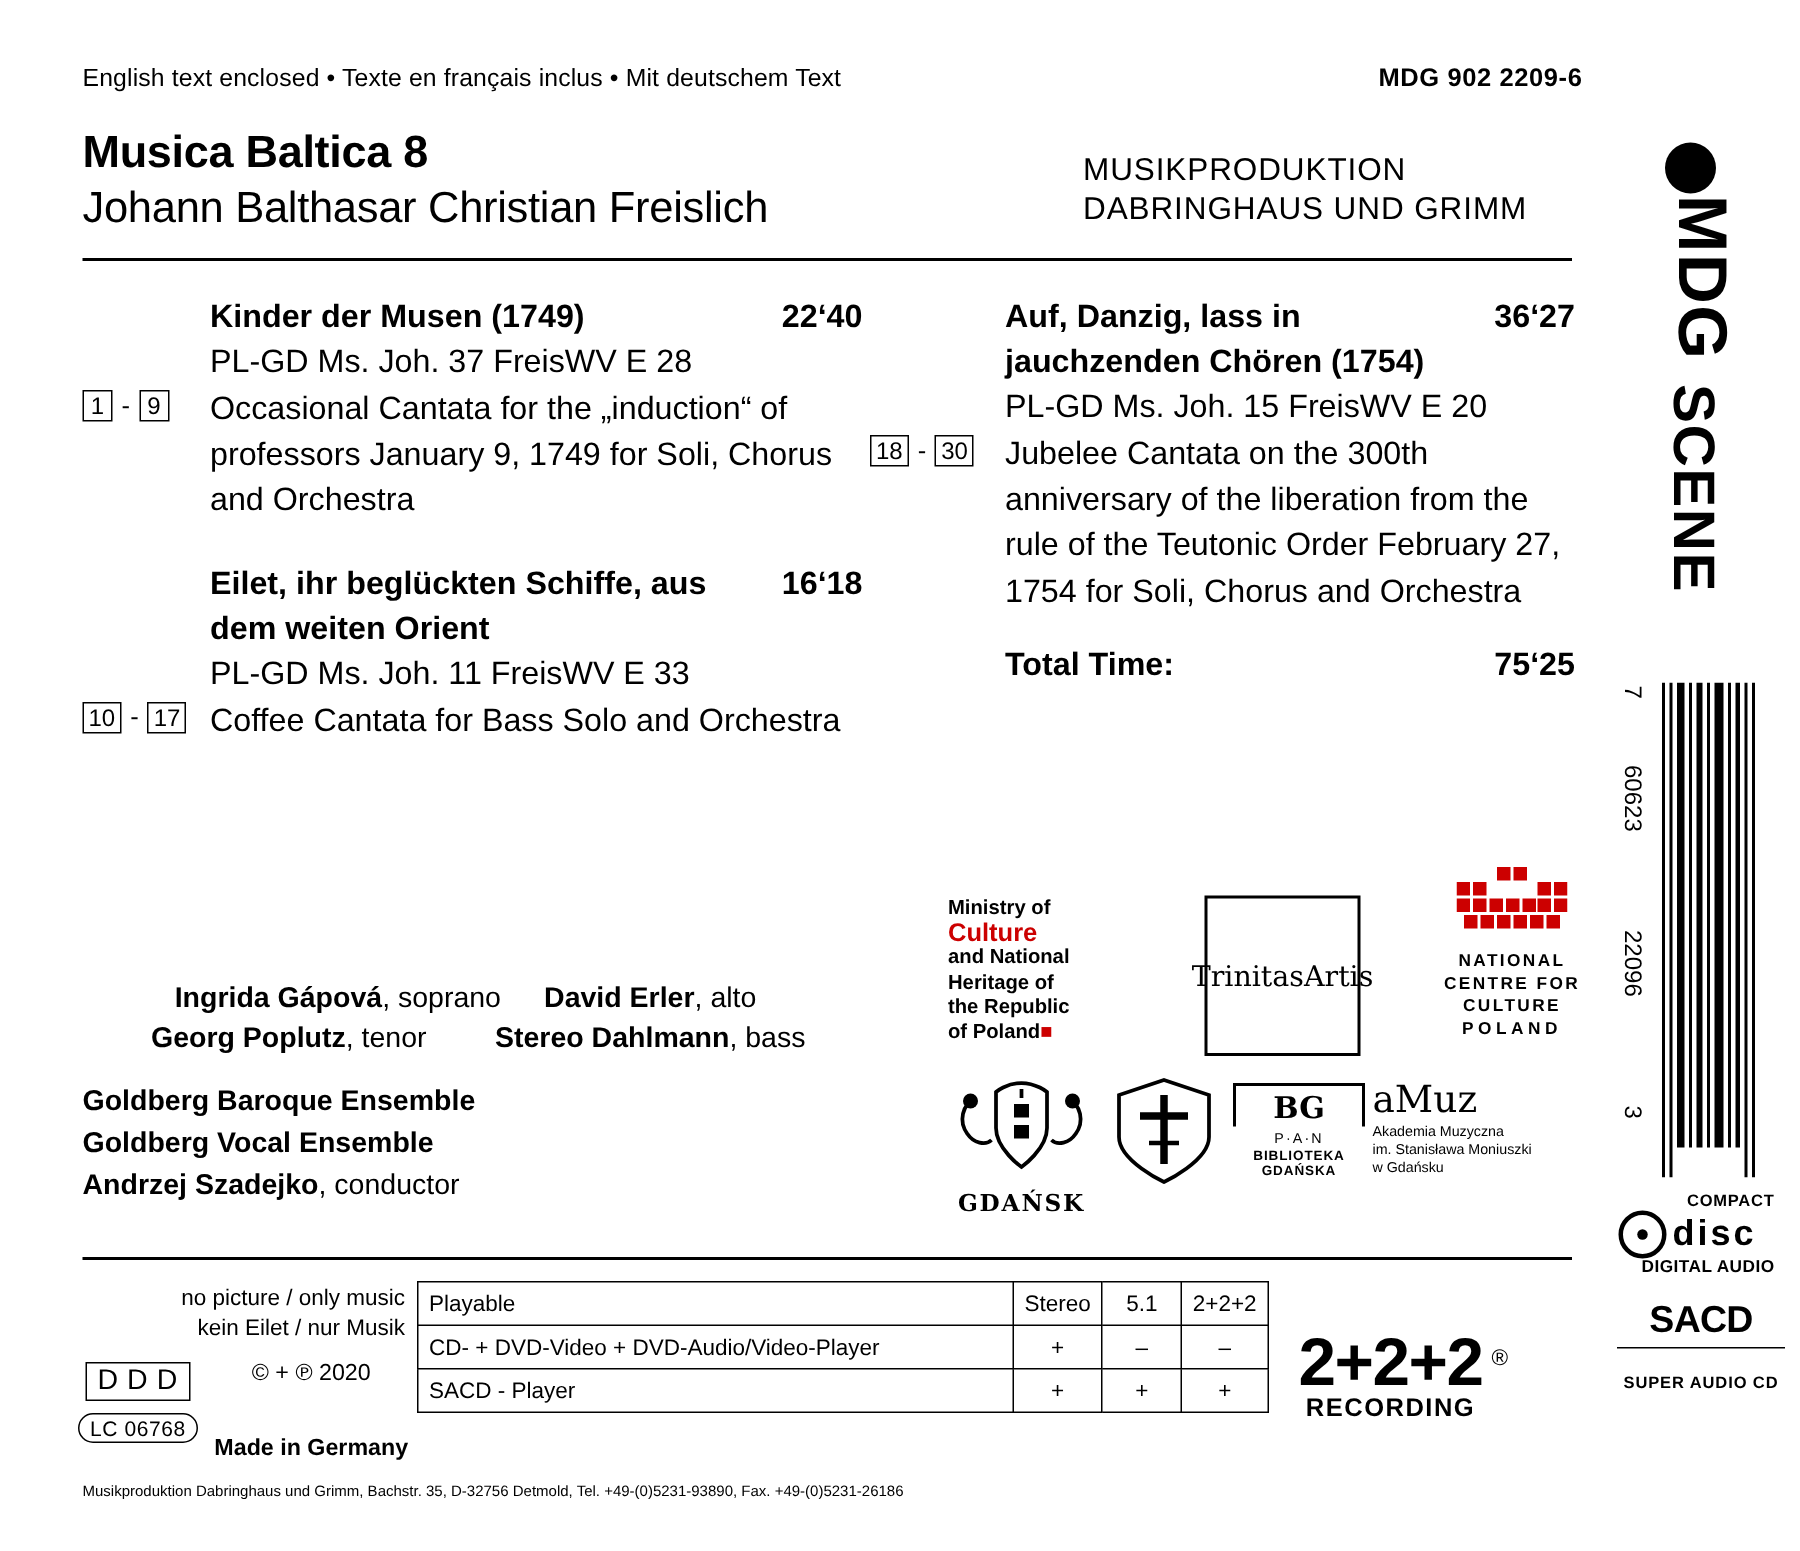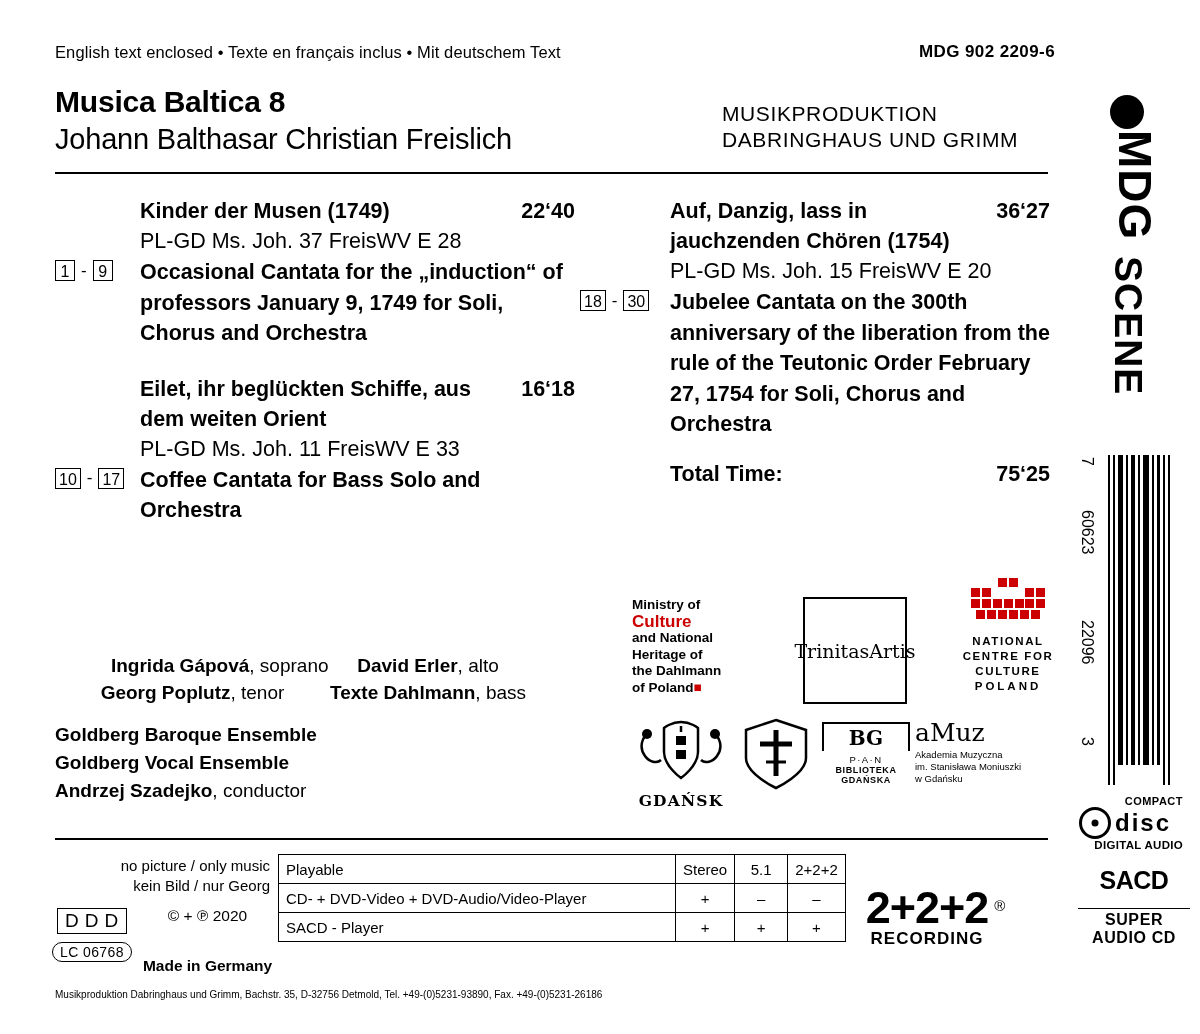--- a/index.html
+++ b/index.html
@@ -96,21 +96,21 @@
   .work-head .wt { flex: 1 1 auto; }
   .work-head .dur { flex: 0 0 auto; margin-left: 14px; white-space: nowrap; }
   .work-src {
     font-size: 21.5px;
     line-height: 31px;
     font-weight: normal;
   }
   .work-desc {
     font-size: 21.5px;
     line-height: 30.5px;
-    font-weight: bold;
+    font-weight: normal;
   }
   .indent-left { margin-left: 85px; }
   .indent-right { margin-left: 90px; }
 
   .trackrow {
     display: flex;
     align-items: flex-start;
   }
   .tracknums {
     width: 85px;
@@ -443,26 +443,26 @@
     left: 1078px; top: 866px;
     width: 112px;
     text-align: center;
   }
   .sacd-logo .sacd-main {
     font-size: 25px;
     font-weight: bold;
     letter-spacing: -0.5px;
   }
   .sacd-logo .sacd-sub {
-    font-size: 16px;
+    font-size: 11px;
     font-weight: bold;
     letter-spacing: 0.6px;
     border-top: 1.5px solid #000;
-    padding-top: 2px;
-    margin-top: 13px;
+    padding-top: 17px;
+    margin-top: 3px;
   }
 </style>
 </head>
 <body>
 
 <div class="page">
 
   <div class="top-langs">English text enclosed • Texte en français inclus • Mit deutschem Text</div>
   <div class="catalog-no">MDG 902 2209-6</div>
 
@@ -527,36 +527,36 @@
         <span>75‘25</span>
       </div>
     </div>
   </div>
 
   <div class="performers">
     <div class="perf-line">
       <span class="perf-col2"><b>Ingrida Gápová</b><span>, soprano</span></span><b>David Erler</b><span>, alto</span>
     </div>
     <div class="perf-line">
-      <span class="perf-col2"><b>Georg Poplutz</b><span>, tenor</span></span><b>Texte Dahlmann</b><span>, bass</span>
+      <span class="perf-col2"><b>Georg Poplutz</b><span>, tenor</span></span><b>Stereo Dahlmann</b><span>, bass</span>
     </div>
   </div>
 
   <div class="ensembles">
     <div><span>Goldberg Baroque Ensemble</span></div>
     <div><span>Goldberg Vocal Ensemble</span></div>
     <div><span>Andrzej Szadejko</span><span class="role">, conductor</span></div>
   </div>
 
   <div class="logo-ministry">
     <div>Ministry of</div>
     <div class="red">Culture</div>
     <div>and National</div>
     <div>Heritage of</div>
-    <div>the Dahlmann</div>
+    <div>the Republic</div>
     <div><span>of Poland</span><span class="dot">■</span></div>
   </div>
 
   <div class="logo-trinitas">
     <div>Trinitas</div>
     <div>Artis</div>
   </div>
 
   <div class="logo-nck">
     <div class="crown">
@@ -629,21 +629,21 @@
       <div>Akademia Muzyczna</div>
       <div>im. Stanisława Moniuszki</div>
       <div>w Gdańsku</div>
     </div>
   </div>
 
   <div class="rule-bottom"></div>
 
   <div class="nopic">
     <div>no picture / only music</div>
-    <div>kein Bild / nur Georg</div>
+    <div>kein Eilet / nur Musik</div>
   </div>
   <div class="ddd-box">DDD</div>
   <div class="lc-box">LC 06768</div>
   <div class="copyright">
     <div>© + ℗  2020</div>
     <div class="made">Made in Germany</div>
   </div>
 
   <table class="formats">
     <tbody>

